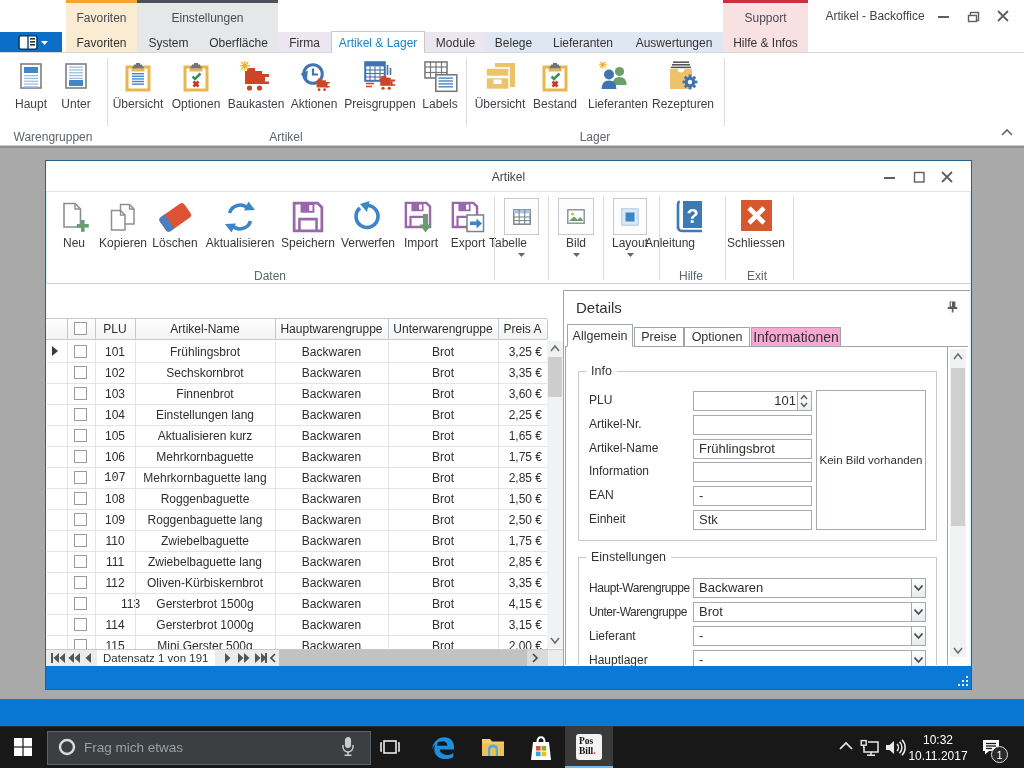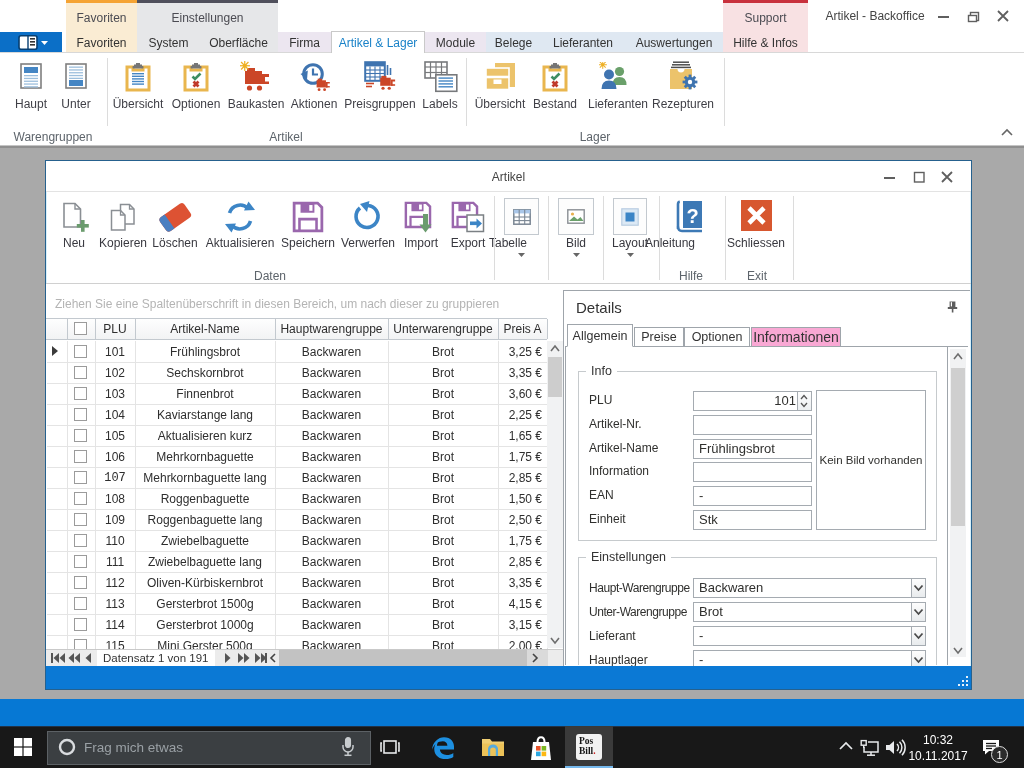--- a/index.html
+++ b/index.html
@@ -391,21 +391,20 @@
     <div class="tsep" style="left:613px;"></div>
     <div class="tsep" style="left:679px;"></div>
     <div class="tsep" style="left:747px;"></div>
     <div class="tgrp" style="left:184px;width:80px;">Daten</div>
     <div class="tgrp" style="left:605px;width:80px;">Hilfe</div>
     <div class="tgrp" style="left:671px;width:80px;">Exit</div>
     <div class="abs" style="left:0;top:122px;width:925px;height:1px;background:#d0d0d0;"></div>
 
     <div id="grid">
 <div class="abs" style="left:0;top:123px;width:517px;height:382px;background:#fff;">
-<div class="abs" style="left:9px;top:13px;font-size:12px;color:#b4b4b4;">Ziehen Sie eine Spaltenüberschrift in diesen Bereich, um nach dieser zu gruppieren</div>
 <div class="abs" style="left:0;top:34px;width:501px;height:22px;background:linear-gradient(#fefefe,#f2f3f4);border-top:1px solid #c3c9cf;border-bottom:1px solid #c3c9cf;"></div>
 <div class="abs" style="left:49px;top:34px;width:40px;height:22px;font-size:12px;color:#2e2e2e;display:flex;align-items:center;justify-content:center;">PLU</div>
 <div class="abs" style="left:89px;top:34px;width:140px;height:22px;font-size:12px;color:#2e2e2e;display:flex;align-items:center;justify-content:center;">Artikel-Name</div>
 <div class="abs" style="left:229px;top:34px;width:113px;height:22px;font-size:12px;color:#2e2e2e;display:flex;align-items:center;justify-content:center;">Hauptwarengruppe</div>
 <div class="abs" style="left:342px;top:34px;width:110px;height:22px;font-size:12px;color:#2e2e2e;display:flex;align-items:center;justify-content:center;">Unterwarengruppe</div>
 <div class="abs" style="left:452px;top:34px;width:49px;height:22px;font-size:12px;color:#2e2e2e;display:flex;align-items:center;justify-content:center;">Preis A</div>
 <div class="abs" style="left:21px;top:35px;width:1px;height:20px;background:#c3c9cf;"></div>
 <div class="abs" style="left:49px;top:35px;width:1px;height:20px;background:#c3c9cf;"></div>
 <div class="abs" style="left:89px;top:35px;width:1px;height:20px;background:#c3c9cf;"></div>
 <div class="abs" style="left:229px;top:35px;width:1px;height:20px;background:#c3c9cf;"></div>
@@ -430,21 +429,21 @@
 <div class="abs" style="left:1px;top:120.0px;width:500px;height:1px;background:#e4e4e4;"></div>
 <div class="cbx" style="left:28px;top:102.5px;"></div>
 <div class="abs" style="left:49px;top:102.5px;width:40px;font-size:12px;color:#2e2e2e;text-align:center;">103</div>
 <div class="abs" style="left:89px;top:102.5px;width:140px;font-size:12px;color:#2e2e2e;text-align:center;">Finnenbrot</div>
 <div class="abs" style="left:229px;top:102.5px;width:113px;font-size:12px;color:#2e2e2e;text-align:center;">Backwaren</div>
 <div class="abs" style="left:342px;top:102.5px;width:110px;font-size:12px;color:#2e2e2e;text-align:center;">Brot</div>
 <div class="abs" style="left:452px;top:102.5px;width:44px;font-size:12px;color:#2e2e2e;text-align:right;">3,60 €</div>
 <div class="abs" style="left:1px;top:141.0px;width:500px;height:1px;background:#e4e4e4;"></div>
 <div class="cbx" style="left:28px;top:123.5px;"></div>
 <div class="abs" style="left:49px;top:123.5px;width:40px;font-size:12px;color:#2e2e2e;text-align:center;">104</div>
-<div class="abs" style="left:89px;top:123.5px;width:140px;font-size:12px;color:#2e2e2e;text-align:center;">Kaviarstange lang</div>
+<div class="abs" style="left:89px;top:123.5px;width:140px;font-size:12px;color:#2e2e2e;text-align:center;">Einstellungen lang</div>
 <div class="abs" style="left:229px;top:123.5px;width:113px;font-size:12px;color:#2e2e2e;text-align:center;">Backwaren</div>
 <div class="abs" style="left:342px;top:123.5px;width:110px;font-size:12px;color:#2e2e2e;text-align:center;">Brot</div>
 <div class="abs" style="left:452px;top:123.5px;width:44px;font-size:12px;color:#2e2e2e;text-align:right;">2,25 €</div>
 <div class="abs" style="left:1px;top:162.0px;width:500px;height:1px;background:#e4e4e4;"></div>
 <div class="cbx" style="left:28px;top:144.5px;"></div>
 <div class="abs" style="left:49px;top:144.5px;width:40px;font-size:12px;color:#2e2e2e;text-align:center;">105</div>
 <div class="abs" style="left:89px;top:144.5px;width:140px;font-size:12px;color:#2e2e2e;text-align:center;">Aktualisieren kurz</div>
 <div class="abs" style="left:229px;top:144.5px;width:113px;font-size:12px;color:#2e2e2e;text-align:center;">Backwaren</div>
 <div class="abs" style="left:342px;top:144.5px;width:110px;font-size:12px;color:#2e2e2e;text-align:center;">Brot</div>
 <div class="abs" style="left:452px;top:144.5px;width:44px;font-size:12px;color:#2e2e2e;text-align:right;">1,65 €</div>
@@ -492,21 +491,21 @@
 <div class="abs" style="left:452px;top:270.5px;width:44px;font-size:12px;color:#2e2e2e;text-align:right;">2,85 €</div>
 <div class="abs" style="left:1px;top:309.0px;width:500px;height:1px;background:#e4e4e4;"></div>
 <div class="cbx" style="left:28px;top:291.5px;"></div>
 <div class="abs" style="left:49px;top:291.5px;width:40px;font-size:12px;color:#2e2e2e;text-align:center;">112</div>
 <div class="abs" style="left:89px;top:291.5px;width:140px;font-size:12px;color:#2e2e2e;text-align:center;">Oliven-Kürbiskernbrot</div>
 <div class="abs" style="left:229px;top:291.5px;width:113px;font-size:12px;color:#2e2e2e;text-align:center;">Backwaren</div>
 <div class="abs" style="left:342px;top:291.5px;width:110px;font-size:12px;color:#2e2e2e;text-align:center;">Brot</div>
 <div class="abs" style="left:452px;top:291.5px;width:44px;font-size:12px;color:#2e2e2e;text-align:right;">3,35 €</div>
 <div class="abs" style="left:1px;top:330.0px;width:500px;height:1px;background:#e4e4e4;"></div>
 <div class="cbx" style="left:28px;top:312.5px;"></div>
-<div class="abs" style="left:49px;top:312.5px;width:40px;font-size:12px;color:#2e2e2e;text-align:center;">113</div>
+<div class="abs" style="left:49px;top:312.5px;width:40px;font-size:12px;color:#2e2e2e;padding-left:26px;">113</div>
 <div class="abs" style="left:89px;top:312.5px;width:140px;font-size:12px;color:#2e2e2e;text-align:center;">Gersterbrot 1500g</div>
 <div class="abs" style="left:229px;top:312.5px;width:113px;font-size:12px;color:#2e2e2e;text-align:center;">Backwaren</div>
 <div class="abs" style="left:342px;top:312.5px;width:110px;font-size:12px;color:#2e2e2e;text-align:center;">Brot</div>
 <div class="abs" style="left:452px;top:312.5px;width:44px;font-size:12px;color:#2e2e2e;text-align:right;">4,15 €</div>
 <div class="abs" style="left:1px;top:351.0px;width:500px;height:1px;background:#e4e4e4;"></div>
 <div class="cbx" style="left:28px;top:333.5px;"></div>
 <div class="abs" style="left:49px;top:333.5px;width:40px;font-size:12px;color:#2e2e2e;text-align:center;">114</div>
 <div class="abs" style="left:89px;top:333.5px;width:140px;font-size:12px;color:#2e2e2e;text-align:center;">Gersterbrot 1000g</div>
 <div class="abs" style="left:229px;top:333.5px;width:113px;font-size:12px;color:#2e2e2e;text-align:center;">Backwaren</div>
 <div class="abs" style="left:342px;top:333.5px;width:110px;font-size:12px;color:#2e2e2e;text-align:center;">Brot</div>

